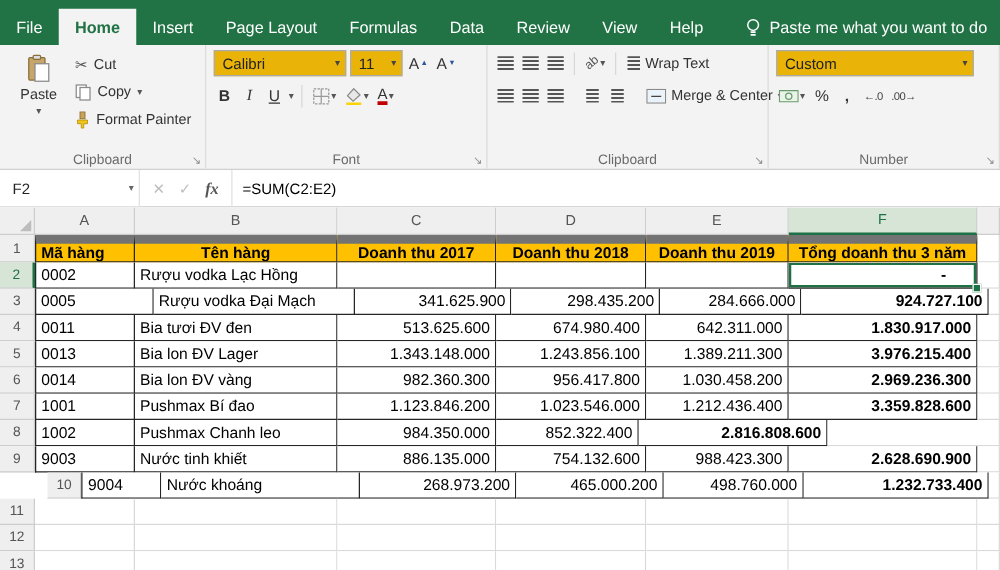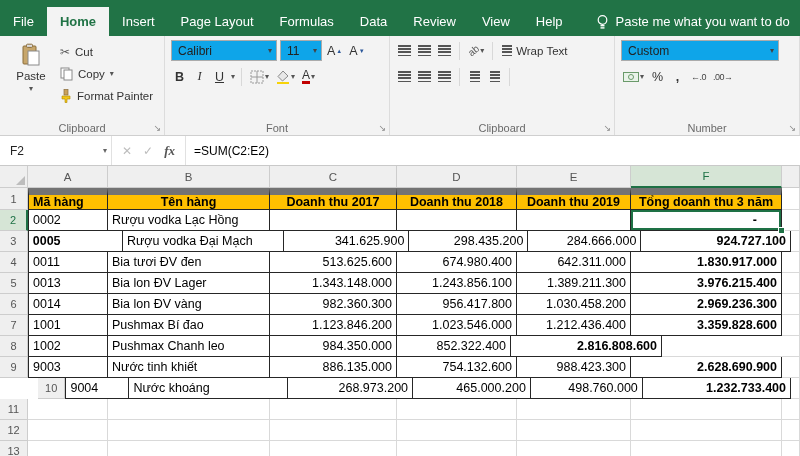--- a/index.html
+++ b/index.html
@@ -20,21 +20,21 @@
   .glabel { position:absolute; bottom:1px; left:0; right:0; text-align:center; font-size:11px; color:#6a6a6a; }
   .launcher { position:absolute; right:3px; bottom:2px; font-size:9px; color:#8a8a8a; }
   .caret { font-size:8px; color:#555; line-height:8px; }
   .clip { display:flex; }
   .paste-big { width:50px; display:flex; flex-direction:column; align-items:center; padding-top:3px; gap:3px; }
   .paste-big .lbl { font-size:11.5px; color:#333; }
   .clip-col { margin-left:4px; display:flex; flex-direction:column; gap:2px; padding-top:2px; }
   .sbtn { display:flex; align-items:center; gap:5px; font-size:11.5px; color:#333; height:20px; white-space:nowrap; }
   .glyph { font-size:12px; color:#555; }
   .frow { display:flex; align-items:center; gap:3px; margin-bottom:5px; }
-  .combo { background:#0ea5e9; border:1px solid #ABABAB; height:21px; display:flex; align-items:center; font-size:12px; padding-left:6px; color:#222; }
+  .combo { background:#eab308; border:1px solid #ABABAB; height:21px; display:flex; align-items:center; font-size:12px; padding-left:6px; color:#222; }
   .combo .caret { margin-left:auto; padding:0 4px; color:#444; }
   .w-font { width:106px; } .w-size { width:42px; } .w-numfmt { width:158px; }
   .tbtn { height:21px; min-width:17px; display:flex; align-items:center; justify-content:center; font-size:12.5px; color:#333; padding:0 2px; gap:1px; }
   .b { font-weight:bold; } .i { font-style:italic; font-family:"Liberation Serif", serif; } .u { text-decoration:underline; }
   .vsep { width:1px; height:18px; background:#D8D8D8; margin:0 3px; }
   .tiny { font-size:6px; color:#2b579a; }
   .acolor { border-bottom:3px solid #C00000; line-height:12px; font-size:12px; }
   .bars { width:13px; height:11px; background:repeating-linear-gradient(to bottom,#555 0 1.6px,transparent 1.6px 3.2px); }
   .bars.short { width:10px; }
   .txtbtn { display:flex; align-items:center; gap:4px; font-size:11.5px; color:#333; height:21px; padding:0 3px; white-space:nowrap; }
@@ -218,20 +218,28 @@
             <span class="bars"></span>
           </div>
         <span class="vsep"></span>
         <div class="tbtn">
             <span class="bars short"></span>
           </div>
         <div class="tbtn">
             <span class="bars short"></span>
           </div>
         <span class="vsep"></span>
+        <div class="txtbtn">
+          <svg width="16" height="12" viewBox="0 0 16 12">
+            <rect x="0.5" y="0.5" width="15" height="11" fill="#EAF2FA" stroke="#8A8A8A"></rect>
+            <line x1="4" y1="6" x2="12" y2="6" stroke="#444"></line>
+          </svg>
+          <span>Merge &amp; Center</span>
+          <span class="caret">▾</span>
+        </div>
       </div>
       <span class="glabel">Clipboard</span>
       <span class="launcher">↘</span>
     </div>
 
     <div class="rgroup g-num">
       <div class="frow">
         <div class="combo w-numfmt">
           <span>Custom</span>
           <span class="caret">▾</span>
@@ -300,21 +308,21 @@
         <div class="cell tbl al first" style="width: 80px; height: 21px;">0002</div>
         <div class="cell tbl al" style="width: 162px; height: 21px;">Rượu vodka Lạc Hồng</div>
         <div class="cell tbl num" style="width: 127px; height: 21px;"></div>
         <div class="cell tbl num" style="width: 120px; height: 21px;"></div>
         <div class="cell tbl num" style="width: 114px; height: 21px;"></div>
         <div class="cell tbl num tot sel-cell" style="width: 151px; height: 21px;">-<div class="fill-handle"></div></div>
         <div class="cell ghost" style="height: 21px;"></div>
       </div>
       <div class="grow" style="height: 21px;">
         <div class="rowhead" style="width: 28px; height: 21px;">3</div>
-        <div class="cell tbl al first" style="width: 96px; height: 21px; font-weight: bold;">0005</div>
+        <div class="cell tbl al first" style="width: 96px; height: 21px;">0005</div>
         <div class="cell tbl al" style="width: 162px; height: 21px;">Rượu vodka Đại Mạch</div>
         <div class="cell tbl num" style="width: 127px; height: 21px;">341.625.900</div>
         <div class="cell tbl num" style="width: 120px; height: 21px;">298.435.200</div>
         <div class="cell tbl num" style="width: 114px; height: 21px;">284.666.000</div>
         <div class="cell tbl num tot" style="width: 151px; height: 21px;">924.727.100</div>
         <div class="cell ghost" style="height: 21px;"></div>
       </div>
       <div class="grow" style="height: 21px;">
         <div class="rowhead" style="width: 28px; height: 21px;">4</div>
         <div class="cell tbl al first" style="width: 80px; height: 21px;">0011</div>

